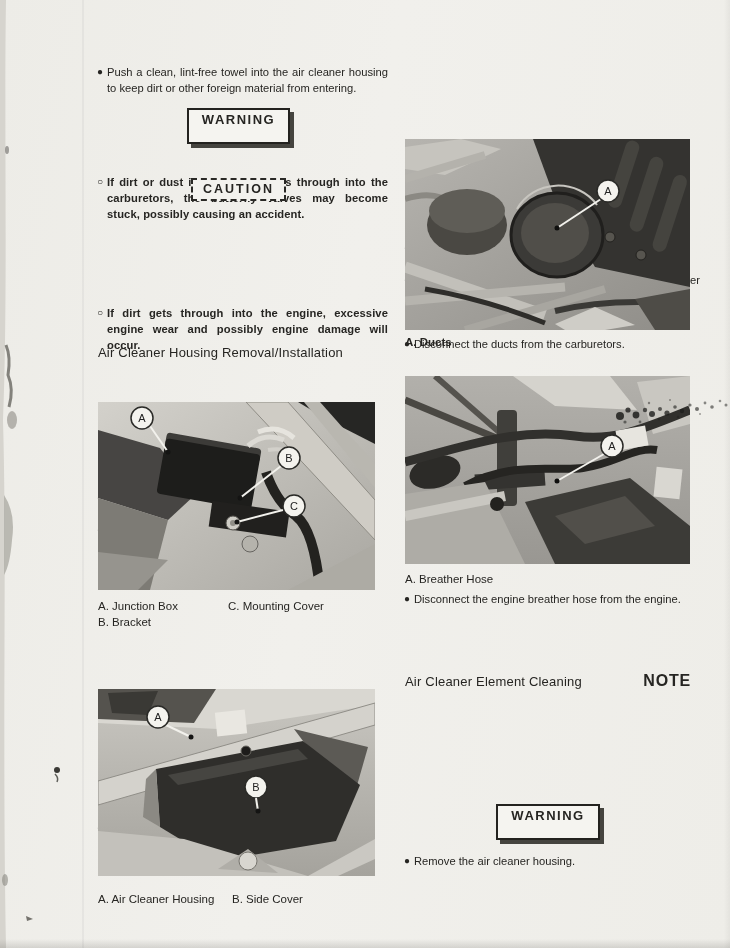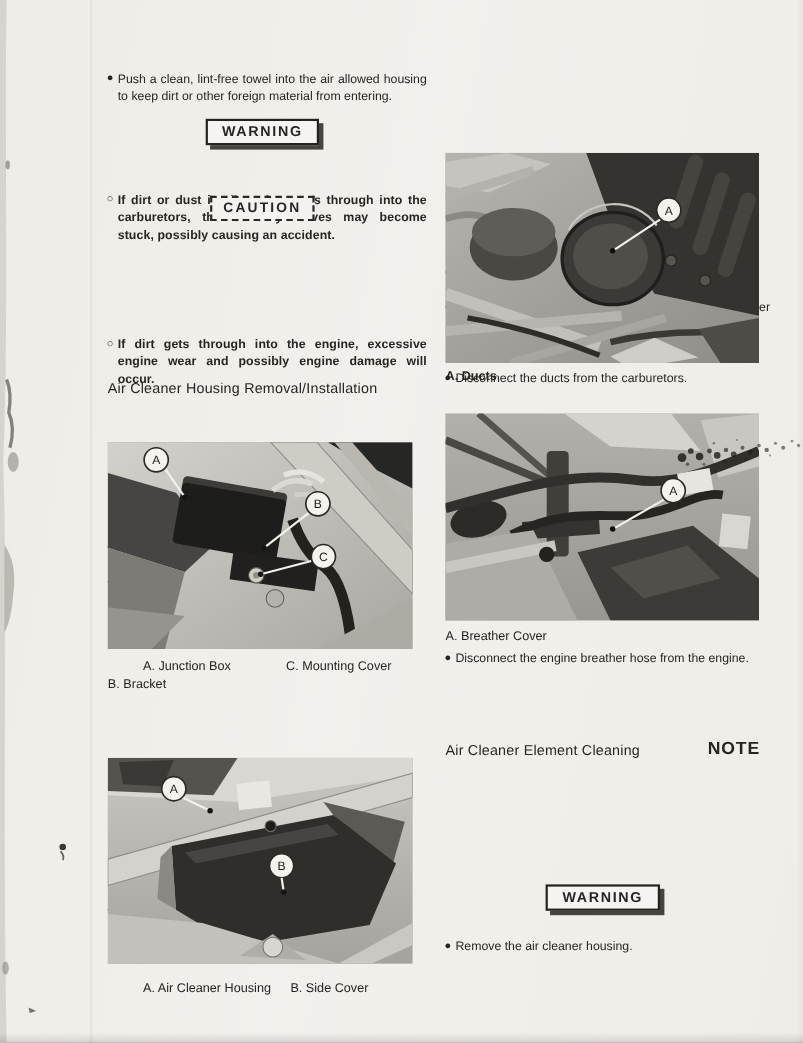--- a/index.html
+++ b/index.html
@@ -11,47 +11,47 @@
   .abs{position:absolute;}
   .para{font-size:11.2px;line-height:16px;text-align:justify;}
   .bullet-para{position:relative;padding-left:9px;}
   .bullet-para .bmark{position:absolute;left:-1px;top:0;font-size:10px;}
   .bold{font-weight:bold;letter-spacing:.1px;}
   .heading{font-size:13px;letter-spacing:.2px;white-space:nowrap;}
   .pagehead{font-size:15.5px;font-weight:bold;letter-spacing:1.2px;color:#1c1b19;white-space:nowrap;}
   .boxwrap{text-align:center;}
   .warnbox{
     display:inline-block;border:2px solid #23221f;background:#f5f4f0;
-    padding:2px 13px 3px 13px;font-weight:bold;font-size:13px;letter-spacing:1.5px;
+    padding:2px 13px 15px 13px;font-weight:bold;font-size:13px;letter-spacing:1.5px;
     box-shadow:4px 4px 0 #45443f;
   }
   .cautbox{
     display:inline-block;border:2px dashed #2a2926;background:#f3f2ee;
     padding:2px 10px 3px 10px;font-weight:bold;font-size:12.5px;letter-spacing:2px;
   }
   .photo{position:absolute;background:#b0aea9;}
   .photo svg{display:block;}
   .caption{font-size:11.5px;line-height:16px;white-space:nowrap;}
-  .caprow{display:flex;margin-left:32px;}
+  .caprow{display:flex;}
   .capcell1{width:130px;flex:0 0 auto;}
   .capcell1b{width:134px;flex:0 0 auto;}
   .note-label{font-size:16px;font-weight:bold;letter-spacing:.8px;text-align:right;}
   .edge-shadow-bottom{left:0;right:0;bottom:0;height:9px;background:linear-gradient(to bottom,rgba(40,38,34,0),rgba(40,38,34,.14));}
   .edge-shadow-right{top:0;bottom:0;right:0;width:6px;background:linear-gradient(to right,rgba(40,38,34,0),rgba(40,38,34,.05));}
   .crease{top:0;bottom:0;left:82px;width:2px;background:rgba(60,58,52,.05);}
 </style>
 </head>
 <body>
 
 <div class="page">
 
 
   <div class="abs para bullet-para" style="left:98px;top:64px;width:281px;">
     <span class="bmark">●</span>
-    <span>Push a clean, lint-free towel into the air allowed housing to keep dirt or other foreign material from entering.</span>
+    <span>Push a clean, lint-free towel into the air cleaner housing to keep dirt or other foreign material from entering.</span>
   </div>
 
   <div class="abs boxwrap" style="left:98px;top:108px;width:281px;">
     <span class="warnbox">WARNING</span>
   </div>
 
   <div class="abs para bold bullet-para" style="left:98px;top:142px;width:281px;">
     <span class="bmark">○</span>
     <span>If dirt or dust is allowed to pass through into the carburetors,  the butterfly valves may become stuck, possibly causing an accident.</span>
   </div>
@@ -296,21 +296,21 @@
         <circle cx="28" cy="34" r="1.4" opacity=".5"></circle>
       <circle cx="47" cy="31" r="1.2" opacity=".45"></circle>
         <circle cx="66" cy="29" r="1.2" opacity=".4"></circle>
       <circle cx="88" cy="26" r="1" opacity=".4"></circle>
         <circle cx="13" cy="34" r="1.6" opacity=".55"></circle>
       <circle cx="37" cy="15" r="1.2" opacity=".45"></circle>
         <circle cx="58" cy="12" r="1" opacity=".4"></circle>
     </g>
   </svg>
 
-  <div class="abs caption" style="left:405px;top:571px;">A. Breather Cover</div>
+  <div class="abs caption" style="left:405px;top:571px;">A. Breather Hose</div>
 
   <div class="abs para bullet-para" style="left:405px;top:597px;width:286px;">
     <span class="bmark">●</span>
     <span>Remove the air cleaner housing.</span>
   </div>
 
   <div class="abs heading" style="left:405px;top:642px;margin-top:32px;">Air Cleaner Element Cleaning</div>
 
   <div class="abs note-label" style="left:405px;top:672px;width:286px;">NOTE</div>
 

